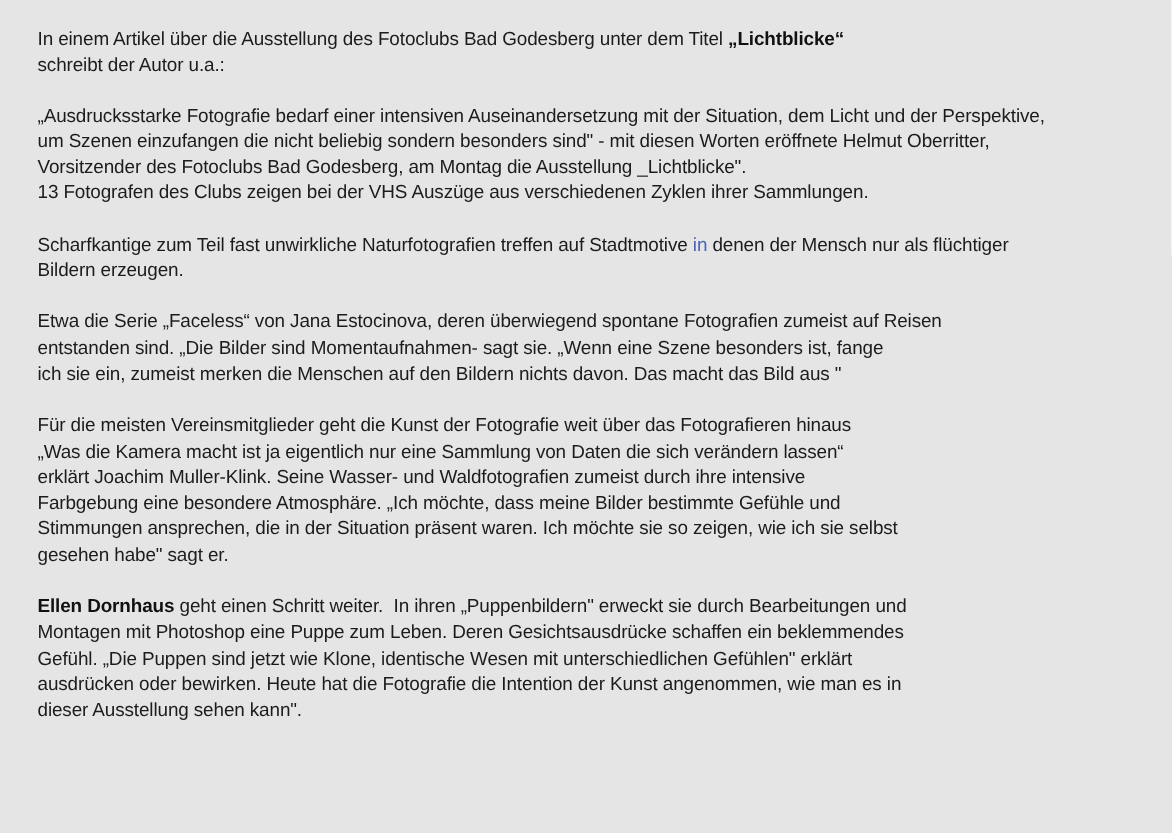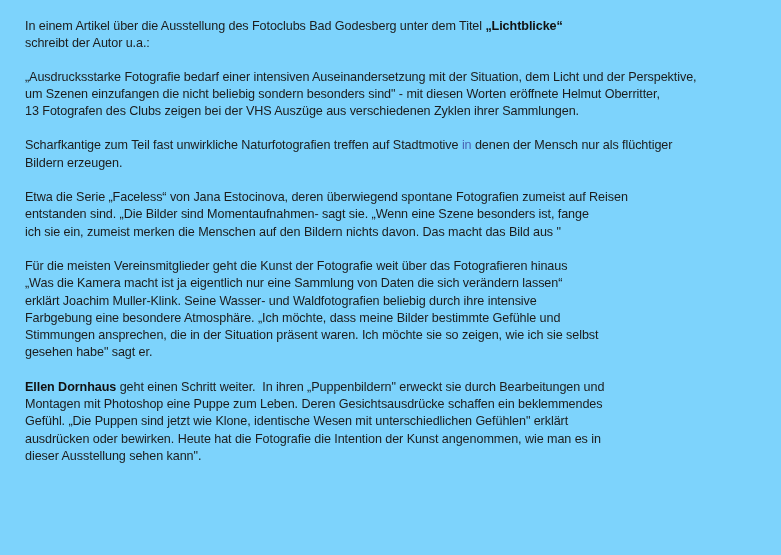--- a/index.html
+++ b/index.html
@@ -12,21 +12,21 @@
     width: 781px;
     height: 555px;
     overflow: hidden;
     font-family: "Liberation Sans", "DejaVu Sans", sans-serif;
     color: #1a1a1a;
   }
   .page {
     position: relative;
     width: 781px;
     height: 555px;
-    background: #7dd3fc;
+    background: #e5e5e5;
     box-sizing: border-box;
     padding: 18px 30px 10px 25px;
   }
   .doc-body {
     font-size: 12.6px;
     line-height: 17.3px;
     letter-spacing: -0.08px;
     color: #1c1c1c;
   }
   p.para {
@@ -51,38 +51,39 @@
 <div class="page">
   <div class="doc-body" id="doc-body" style="color: rgb(28, 28, 28);">
       <p class="para">
         <span class="line"><span>In einem Artikel über die Ausstellung des Fotoclubs Bad Godesberg unter dem Titel </span><b class="strong">„Lichtblicke“</b></span>
         <span class="line"><span>schreibt der Autor u.a.:</span></span>
       </p>
       <div class="gap-md"></div>
       <p class="para">
         <span class="line"><span>„Ausdrucksstarke Fotografie bedarf einer intensiven Auseinandersetzung mit der Situation, dem Licht und der Perspektive,</span></span>
         <span class="line"><span>um Szenen einzufangen die nicht beliebig sondern besonders sind" - mit diesen Worten eröffnete Helmut Oberritter,</span></span>
+        <span class="line"><span>Vorsitzender des Fotoclubs Bad Godesberg, am Montag die Ausstellung _Lichtblicke".</span></span>
         <span class="line"><span>13 Fotografen des Clubs zeigen bei der VHS Auszüge aus verschiedenen Zyklen ihrer Sammlungen.</span></span>
       </p>
       <div class="gap-lg"></div>
       <p class="para">
         <span class="line"><span>Scharfkantige zum Teil fast unwirkliche Naturfotografien treffen auf Stadtmotive </span><span class="accent" style="color: rgb(74, 99, 180);">in</span><span> denen der Mensch nur als flüchtiger</span></span>
         <span class="line"><span>Bildern erzeugen.</span></span>
       </p>
       <div class="gap-lg"></div>
       <p class="para">
         <span class="line"><span>Etwa die Serie „Faceless“ von Jana Estocinova, deren überwiegend spontane Fotografien zumeist auf Reisen</span></span>
         <span class="line"><span>entstanden sind. „Die Bilder sind Momentaufnahmen- sagt sie. „Wenn eine Szene besonders ist, fange</span></span>
         <span class="line"><span>ich sie ein, zumeist merken die Menschen auf den Bildern nichts davon. Das macht das Bild aus "</span></span>
       </p>
       <div class="gap-lg"></div>
       <p class="para">
         <span class="line"><span>Für die meisten Vereinsmitglieder geht die Kunst der Fotografie weit über das Fotografieren hinaus</span></span>
         <span class="line"><span>„Was die Kamera macht ist ja eigentlich nur eine Sammlung von Daten die sich verändern lassen“</span></span>
-        <span class="line"><span>erklärt Joachim Muller-Klink. Seine Wasser- und Waldfotografien beliebig durch ihre intensive</span></span>
+        <span class="line"><span>erklärt Joachim Muller-Klink. Seine Wasser- und Waldfotografien zumeist durch ihre intensive</span></span>
         <span class="line"><span>Farbgebung eine besondere Atmosphäre. „Ich möchte, dass meine Bilder bestimmte Gefühle und</span></span>
         <span class="line"><span>Stimmungen ansprechen, die in der Situation präsent waren. Ich möchte sie so zeigen, wie ich sie selbst</span></span>
         <span class="line"><span>gesehen habe" sagt er.</span></span>
       </p>
       <div class="gap-lg"></div>
       <p class="para">
         <span class="line"><b class="strong">Ellen Dornhaus</b><span> geht einen Schritt weiter.  In ihren „Puppenbildern" erweckt sie durch Bearbeitungen und</span></span>
         <span class="line"><span>Montagen mit Photoshop eine Puppe zum Leben. Deren Gesichtsausdrücke schaffen ein beklemmendes</span></span>
         <span class="line"><span>Gefühl. „Die Puppen sind jetzt wie Klone, identische Wesen mit unterschiedlichen Gefühlen" erklärt</span></span>
         <span class="line"><span>ausdrücken oder bewirken. Heute hat die Fotografie die Intention der Kunst angenommen, wie man es in</span></span>

